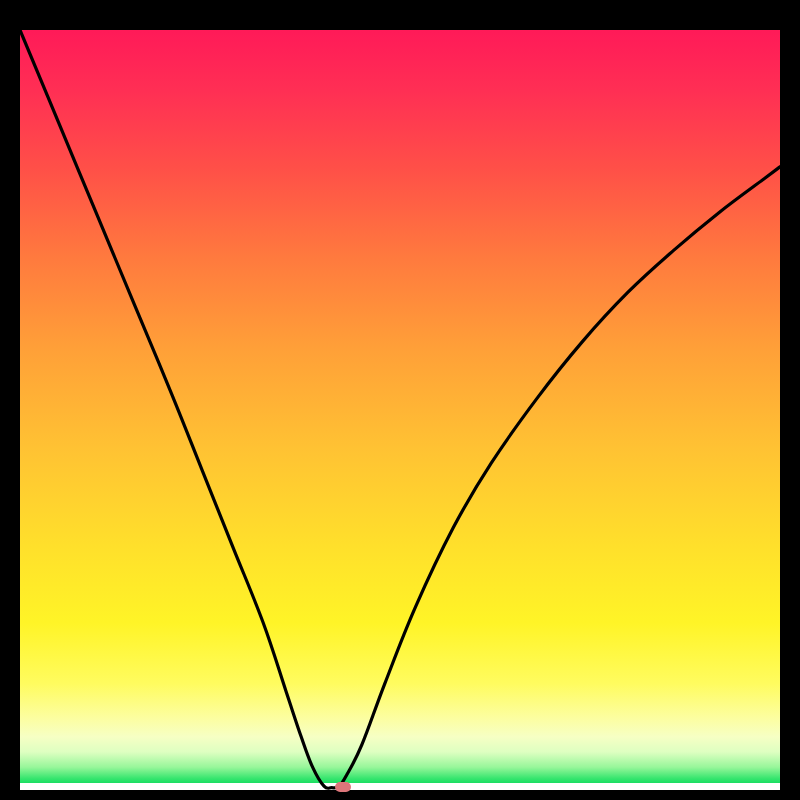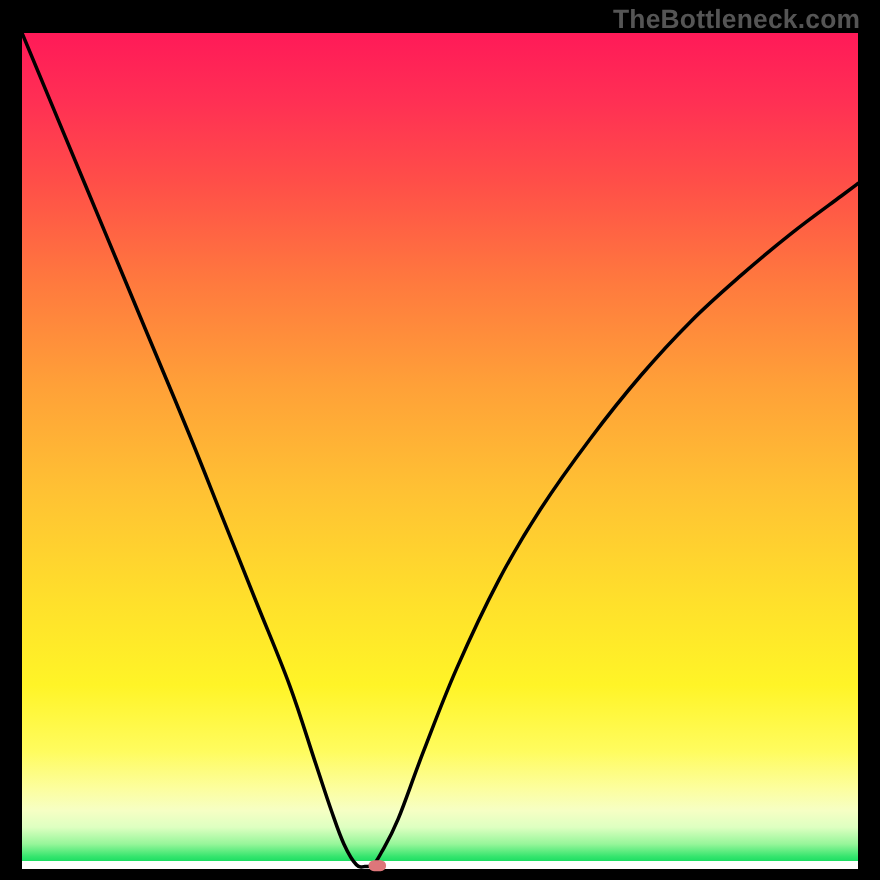--- a/index.html
+++ b/index.html
@@ -66,21 +66,20 @@
     height: 10px;
     border-radius: 5px;
     background: #dd767a;
     z-index: 2;
   }
 </style>
 </head>
 <body>
 
 <div class="outer">
-  <div class="watermark">TheBottleneck.com</div>
 
   <div class="plot">
     <div class="gradient"></div>
 
     <svg class="curve" viewBox="0 0 760 760" preserveAspectRatio="none">
       <path id="curve-path" fill="none" stroke="#000" stroke-width="3.2" stroke-linejoin="round" stroke-linecap="round" d="M 0.00 0.00 C 6.97 16.72, 24.07 57.76, 38.00 91.20 C 51.93 124.64, 62.07 148.96, 76.00 182.40 C 89.93 215.84, 100.07 240.16, 114.00 273.60 C 127.93 307.04, 139.46 334.15, 152.00 364.80 C 164.54 395.45, 171.25 412.93, 182.40 440.80 C 193.55 468.67, 201.65 488.93, 212.80 516.80 C 223.95 544.67, 233.45 566.33, 243.20 592.80 C 252.95 619.27, 259.03 640.30, 266.00 661.20 C 272.97 682.10, 276.32 692.87, 281.20 706.80 C 286.08 720.73, 288.42 728.14, 292.60 737.20 C 296.78 746.26, 300.52 752.44, 304.00 756.20 C 307.48 759.96, 308.81 757.72, 311.60 757.72 C 314.39 757.72, 316.41 758.57, 319.20 756.20 C 321.99 753.83, 322.62 752.46, 326.80 744.80 C 330.98 737.14, 335.03 731.12, 342.00 714.40 C 348.97 697.68, 355.05 678.68, 364.80 653.60 C 374.55 628.52, 382.66 606.16, 395.20 577.60 C 407.74 549.04, 419.27 524.27, 433.20 497.80 C 447.13 471.33, 455.87 456.89, 471.20 433.20 C 486.53 409.51, 500.08 390.89, 516.80 368.60 C 533.52 346.31, 545.68 331.11, 562.40 311.60 C 579.12 292.09, 591.28 278.92, 608.00 262.20 C 624.72 245.48, 636.88 235.03, 653.60 220.40 C 670.32 205.77, 682.48 195.64, 699.20 182.40 C 715.92 169.16, 733.65 156.56, 744.80 148.20 C 755.95 139.84, 757.21 138.89, 760.00 136.80"></path>
     </svg>
 
     <div class="marker" id="min-marker" style="left: 315px; top: 752.34px;"></div>
   </div>

